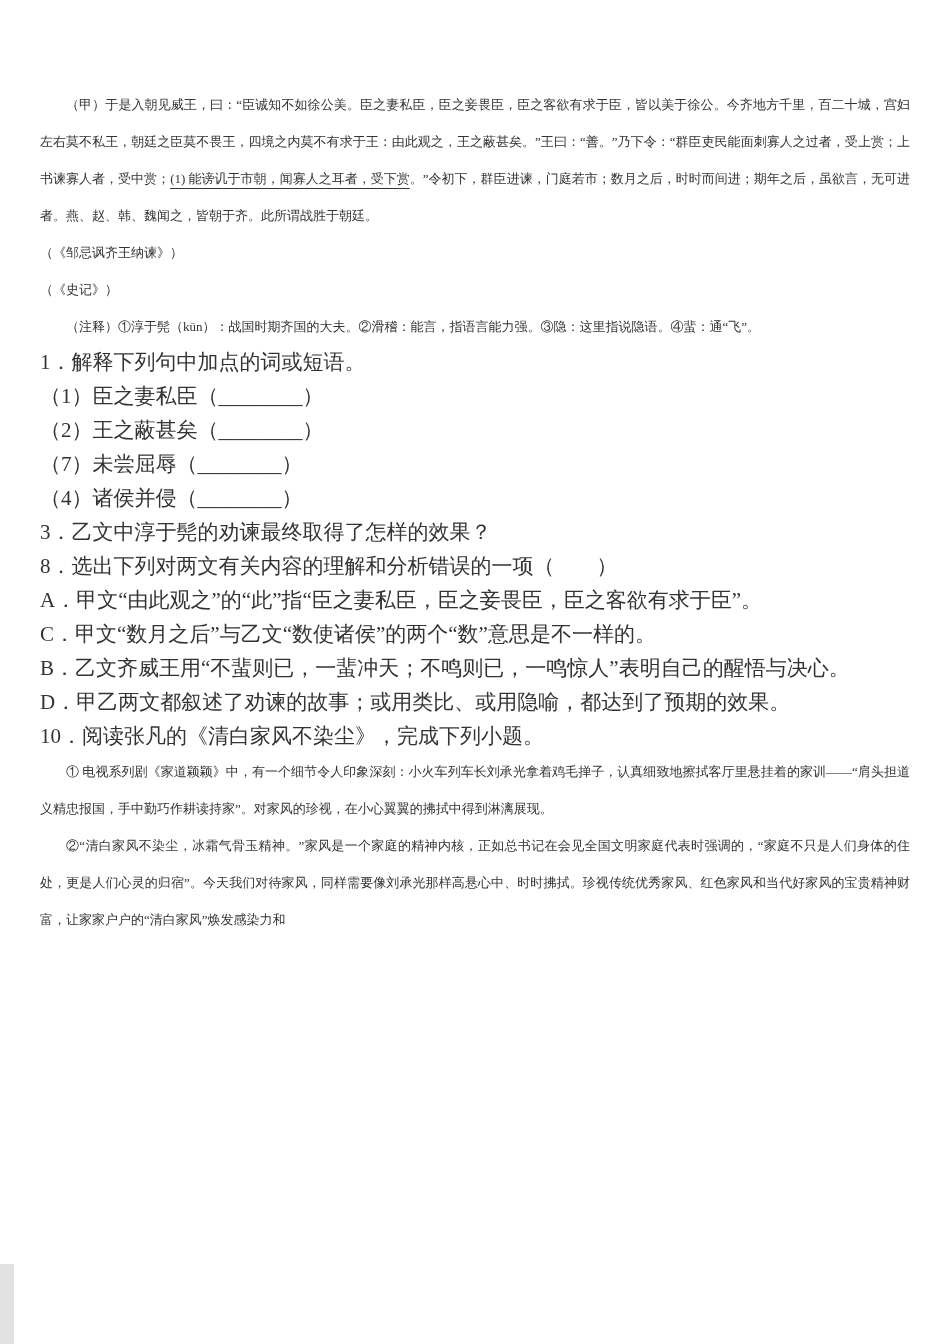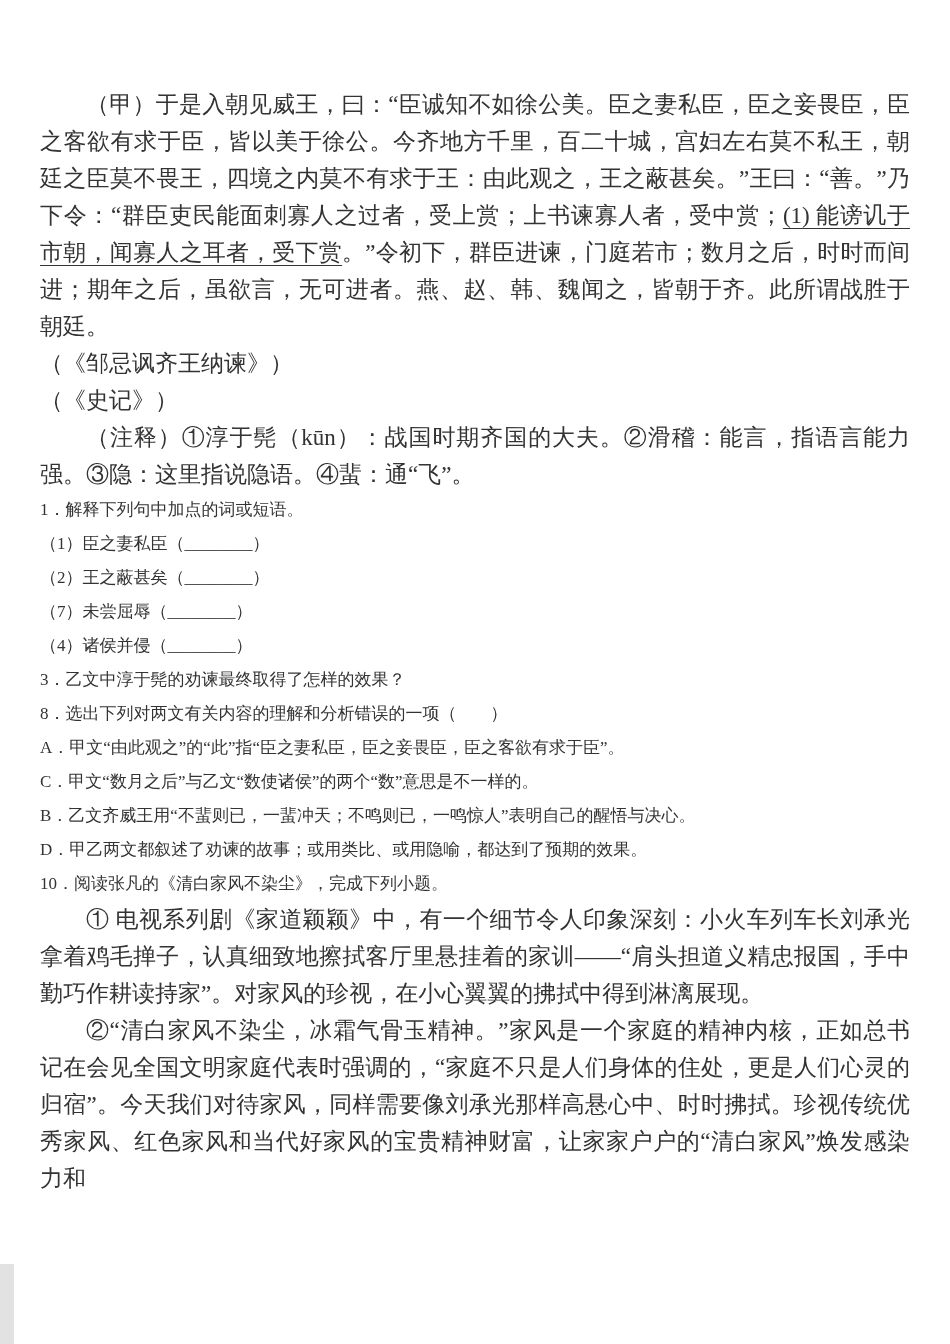--- a/index.html
+++ b/index.html
@@ -17,29 +17,29 @@
   }
   .page {
     box-sizing: border-box;
     width: 950px;
     height: 1344px;
     padding: 86px 40px 20px 40px;
     background: #ffffff;
   }
   p { margin: 0; }
   .para {
-    font-size: 23px;
+    font-size: 13px;
     line-height: 37px;
     text-align: justify;
     letter-spacing: 0;
     word-break: break-all;
   }
   .indent { text-indent: 2em; }
   .qline {
-    font-size: 17px;
+    font-size: 21px;
     line-height: 34px;
     text-align: left;
     word-break: break-all;
   }
   .u {
     text-decoration: underline;
     text-decoration-thickness: 1px;
     text-underline-offset: 5px;
   }
   .corner-artifact {

